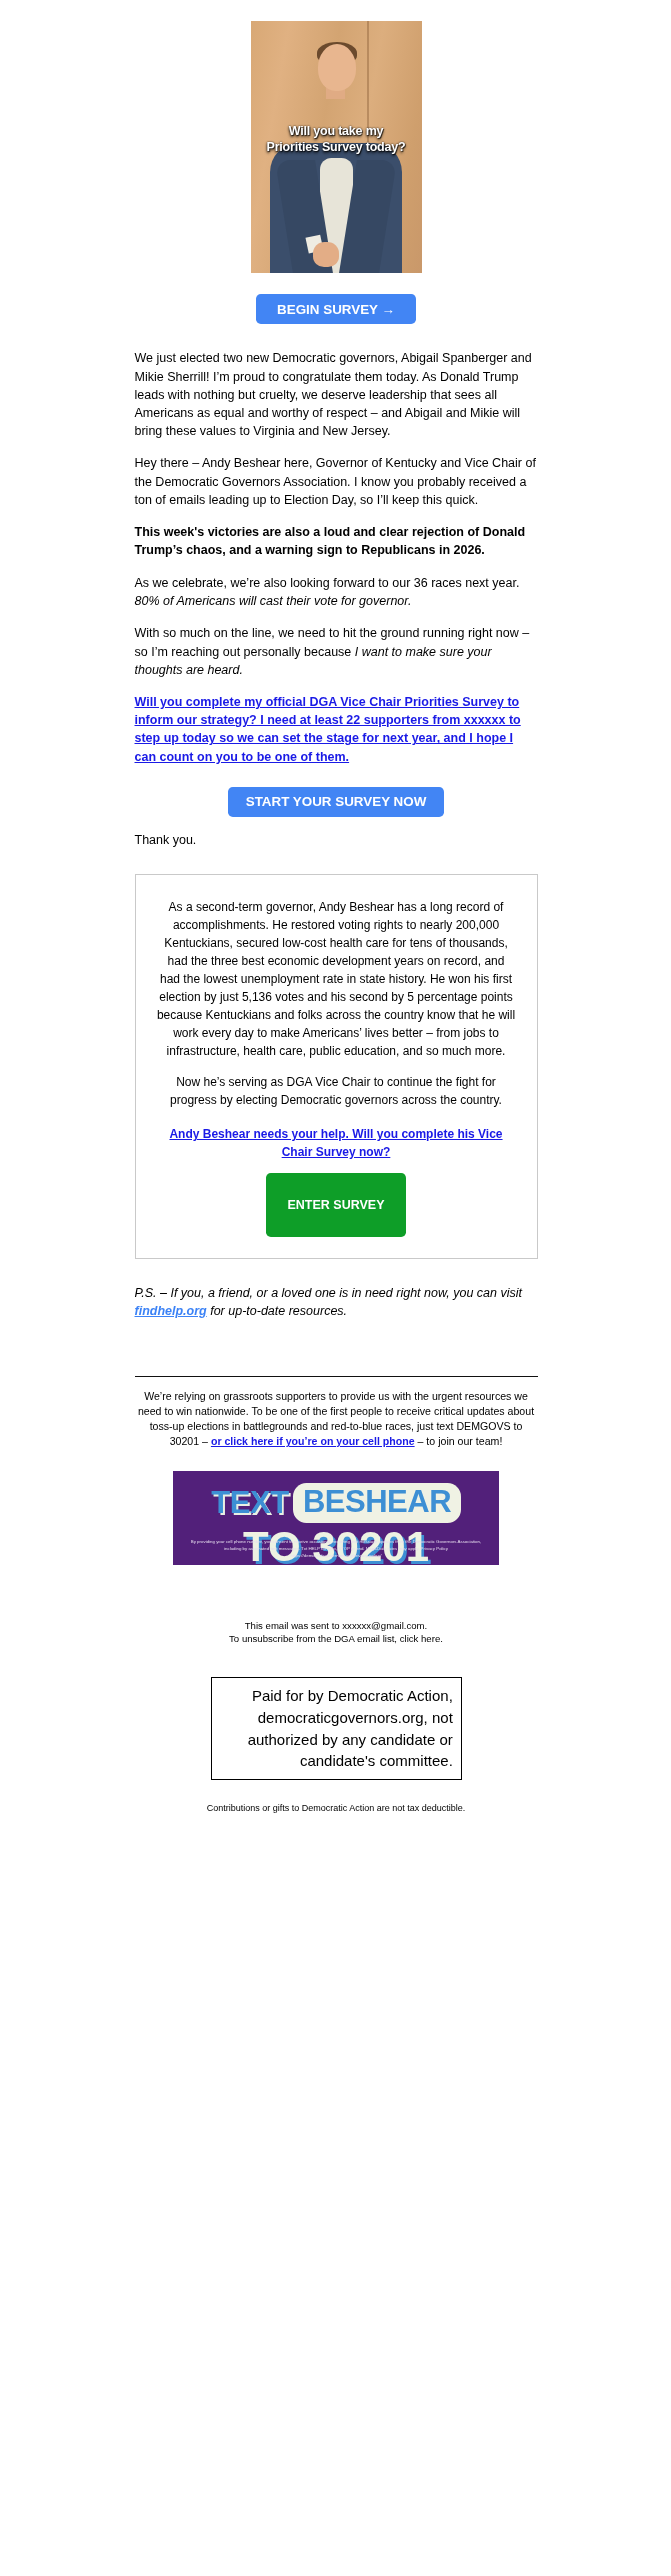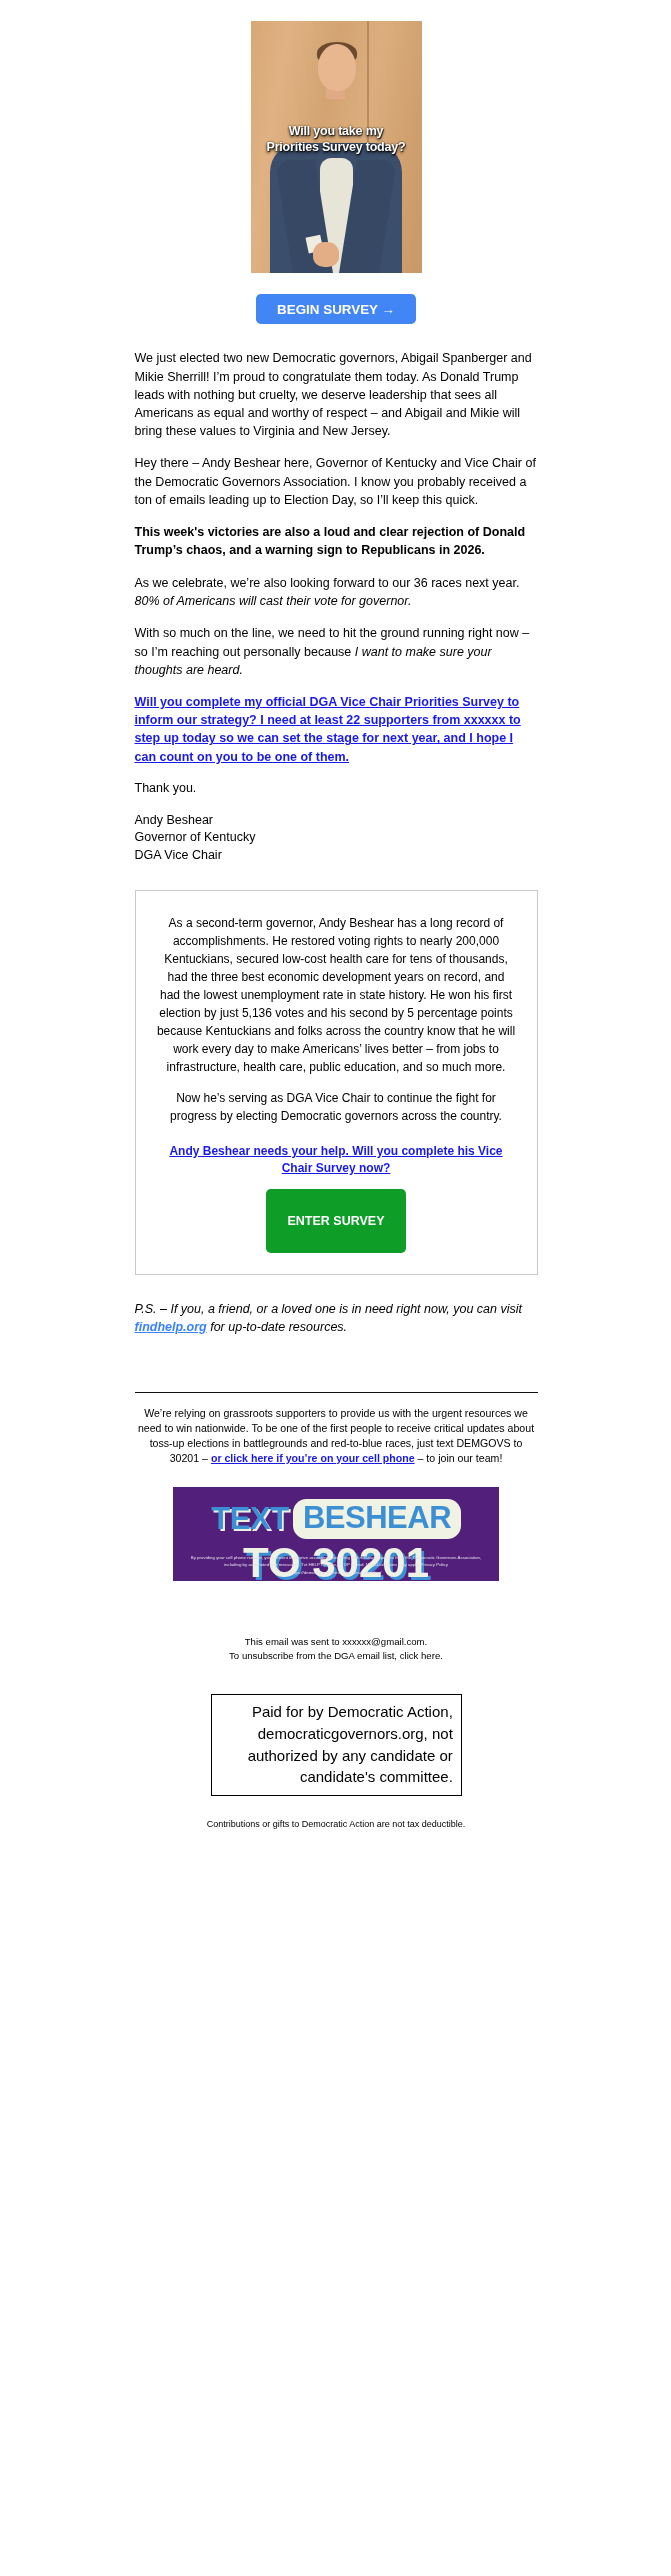--- a/index.html
+++ b/index.html
@@ -376,27 +376,25 @@
 
     <div class="body-copy">
       <p class="copy">We just elected two new Democratic governors, Abigail Spanberger and Mikie Sherrill! I’m proud to congratulate them today. As Donald Trump leads with nothing but cruelty, we deserve leadership that sees all Americans as equal and worthy of respect – and Abigail and Mikie will bring these values to Virginia and New Jersey.</p>
       <p class="copy">Hey there – Andy Beshear here, Governor of Kentucky and Vice Chair of the Democratic Governors Association. I know you probably received a ton of emails leading up to Election Day, so I’ll keep this quick.</p>
       <p class="copy bold">This week's victories are also a loud and clear rejection of Donald Trump’s chaos, and a warning sign to Republicans in 2026.</p>
       <p class="copy"><span>As we celebrate, we’re also looking forward to our 36 races next year. </span><span class="ital">80% of Americans will cast their vote for governor.</span></p>
       <p class="copy"><span>With so much on the line, we need to hit the ground running right now – so I’m reaching out personally because </span><span class="ital">I want to make sure your thoughts are heard.</span></p>
       <a class="linkpara">Will you complete my official DGA Vice Chair Priorities Survey to inform our strategy? I need at least 22 supporters from xxxxxx to step up today so we can set the stage for next year, and I hope I can count on you to be one of them.</a>
     </div>
 
+    <div class="btn-row">
+      <a class="btn btn-start">START YOUR SURVEY NOW</a>
+    </div>
 
     <p class="thanks">Thank you.</p>
-    <div class="sig">
-      <div>Andy Beshear</div>
-      <div>Governor of Kentucky</div>
-      <div>DGA Vice Chair</div>
-    </div>
 
     <div class="biobox">
       <p>As a second-term governor, Andy Beshear has a long record of accomplishments. He restored voting rights to nearly 200,000 Kentuckians, secured low-cost health care for tens of thousands, had the three best economic development years on record, and had the lowest unemployment rate in state history. He won his first election by just 5,136 votes and his second by 5 percentage points because Kentuckians and folks across the country know that he will work every day to make Americans’ lives better – from jobs to infrastructure, health care, public education, and so much more.</p>
       <p>Now he’s serving as DGA Vice Chair to continue the fight for progress by electing Democratic governors across the country.</p>
       <a class="biolink">Andy Beshear needs your help. Will you complete his Vice Chair Survey now?</a>
       <div class="btn-row">
         <a class="btn btn-enter">ENTER SURVEY</a>
       </div>
     </div>
 

